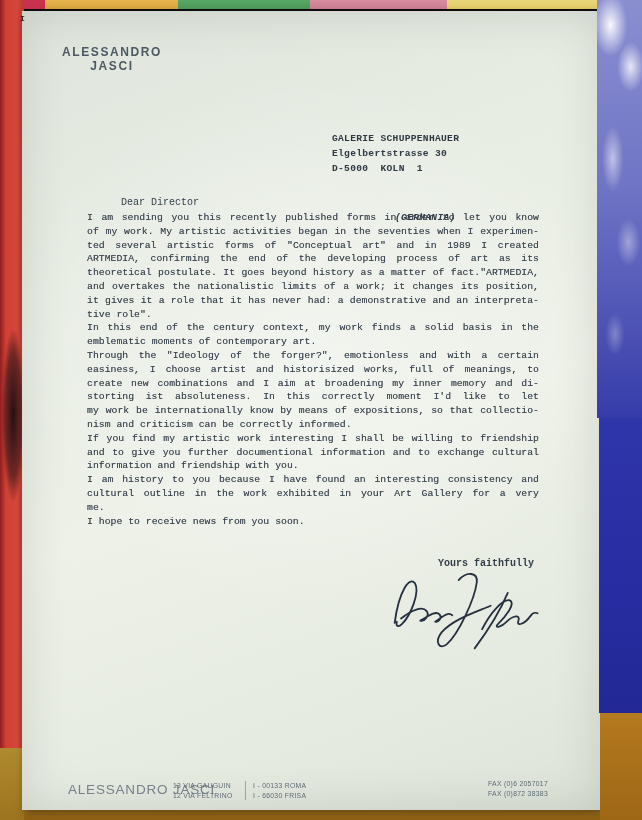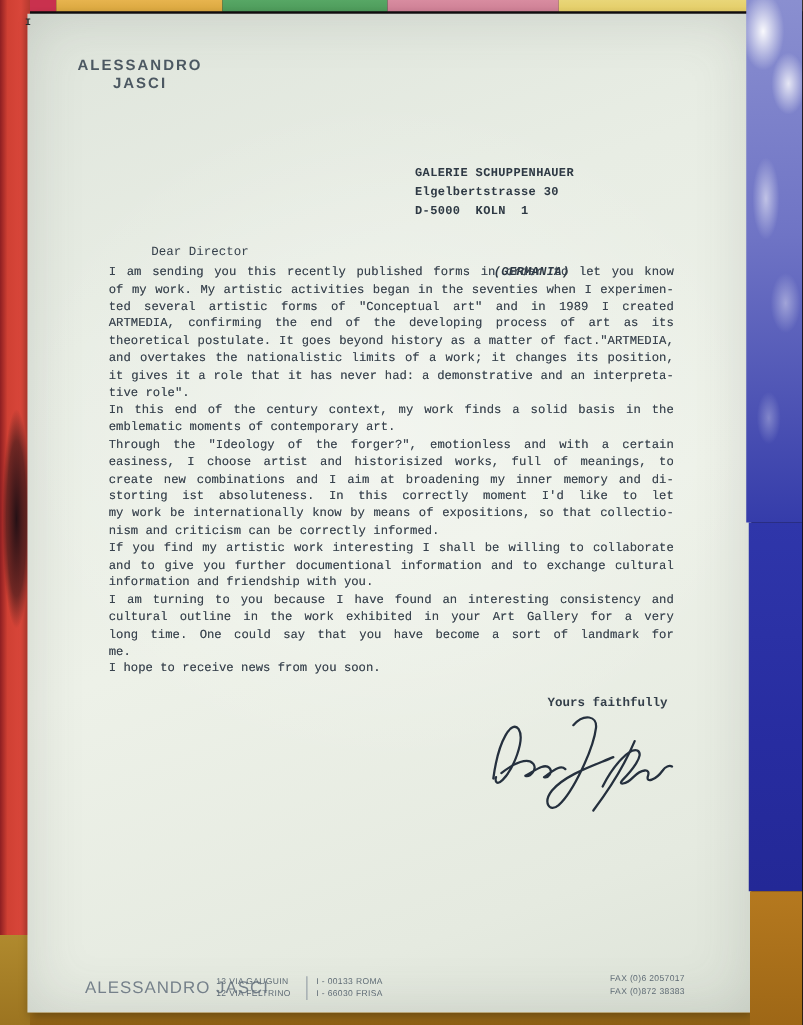--- a/index.html
+++ b/index.html
@@ -109,26 +109,25 @@
         <div class="bline just">it gives it a role that it has never had: a demonstrative and an interpreta-</div>
         <div class="bline">tive role".</div>
         <div class="bline just">In this end of the century context, my work finds a solid basis in the</div>
         <div class="bline">emblematic moments of contemporary art.</div>
         <div class="bline just">Through the "Ideology of the forger?", emotionless and with a certain</div>
         <div class="bline just">easiness, I choose artist and historisized works, full of meanings, to</div>
         <div class="bline just">create new combinations and I aim at broadening my inner memory and di-</div>
         <div class="bline just">storting ist absoluteness. In this correctly moment I'd like to let</div>
         <div class="bline just">my work be internationally know by means of expositions, so that collectio-</div>
         <div class="bline">nism and criticism can be correctly informed.</div>
-        <div class="bline just">If you find my artistic work interesting I shall be willing to collaborate</div>
+        <div class="bline just">If you find my artistic work interesting I shall be willing to friendship</div>
         <div class="bline just">and to give you further documentional information and to exchange cultural</div>
         <div class="bline">information and friendship with you.</div>
-        <div class="bline just">I am turning to you because I have found an interesting consistency and</div>
+        <div class="bline just">I am history to you because I have found an interesting consistency and</div>
         <div class="bline just">cultural outline in the work exhibited in your Art Gallery for a very</div>
-        <div class="bline just">long time. One could say that you have become a sort of landmark for</div>
         <div class="bline">me.</div>
         <div class="bline">I hope to receive news from you soon.</div>
       </div>
 
     <div class="closing mono">Yours faithfully</div>
 
     <svg class="signature" viewBox="0 0 150 80" fill="none" stroke="#25303e" stroke-width="1.7" stroke-linecap="round" stroke-linejoin="round">
       <path d="M10,52 C14,22 24,8 29,15 C34,23 25,45 17,53 C13,57 11,55 12,51"></path>
       <path d="M16,48 C26,40 36,36 40,41 C43,45 38,51 34,50 C40,47 48,40 52,44 C55,47 51,52 48,51 C54,47 60,41 64,45"></path>
       <path d="M70,12 C78,3 88,5 87,14 C85,30 70,62 59,72 C52,78 47,70 54,61 C64,49 86,42 100,36"></path>

